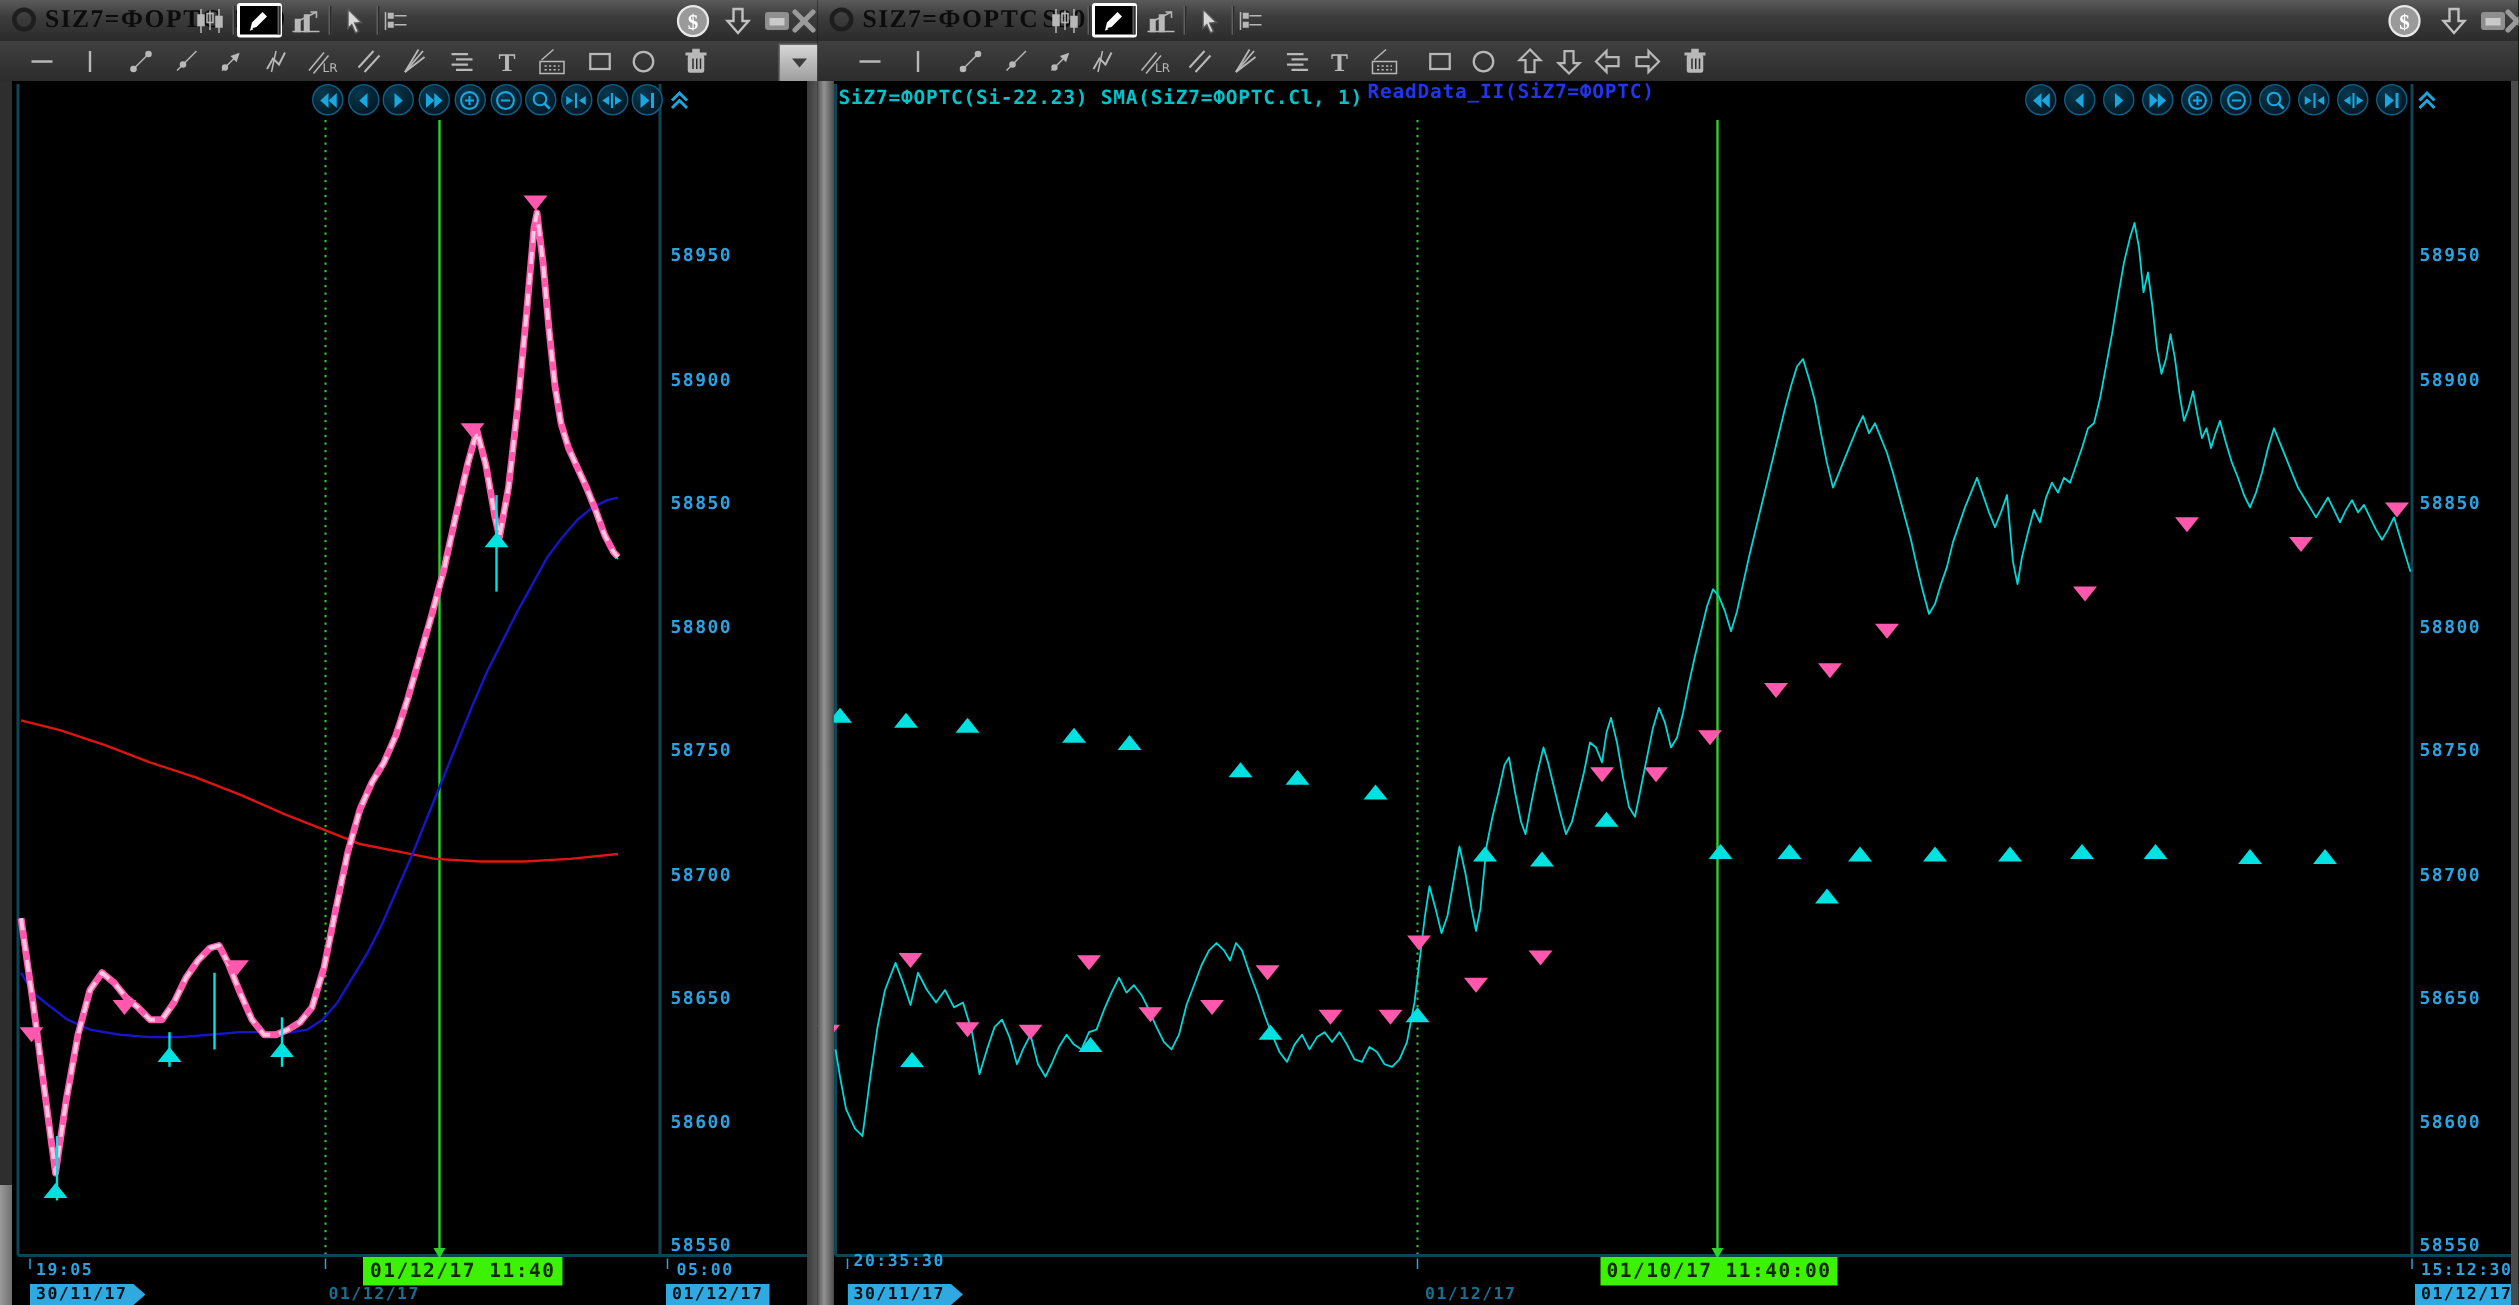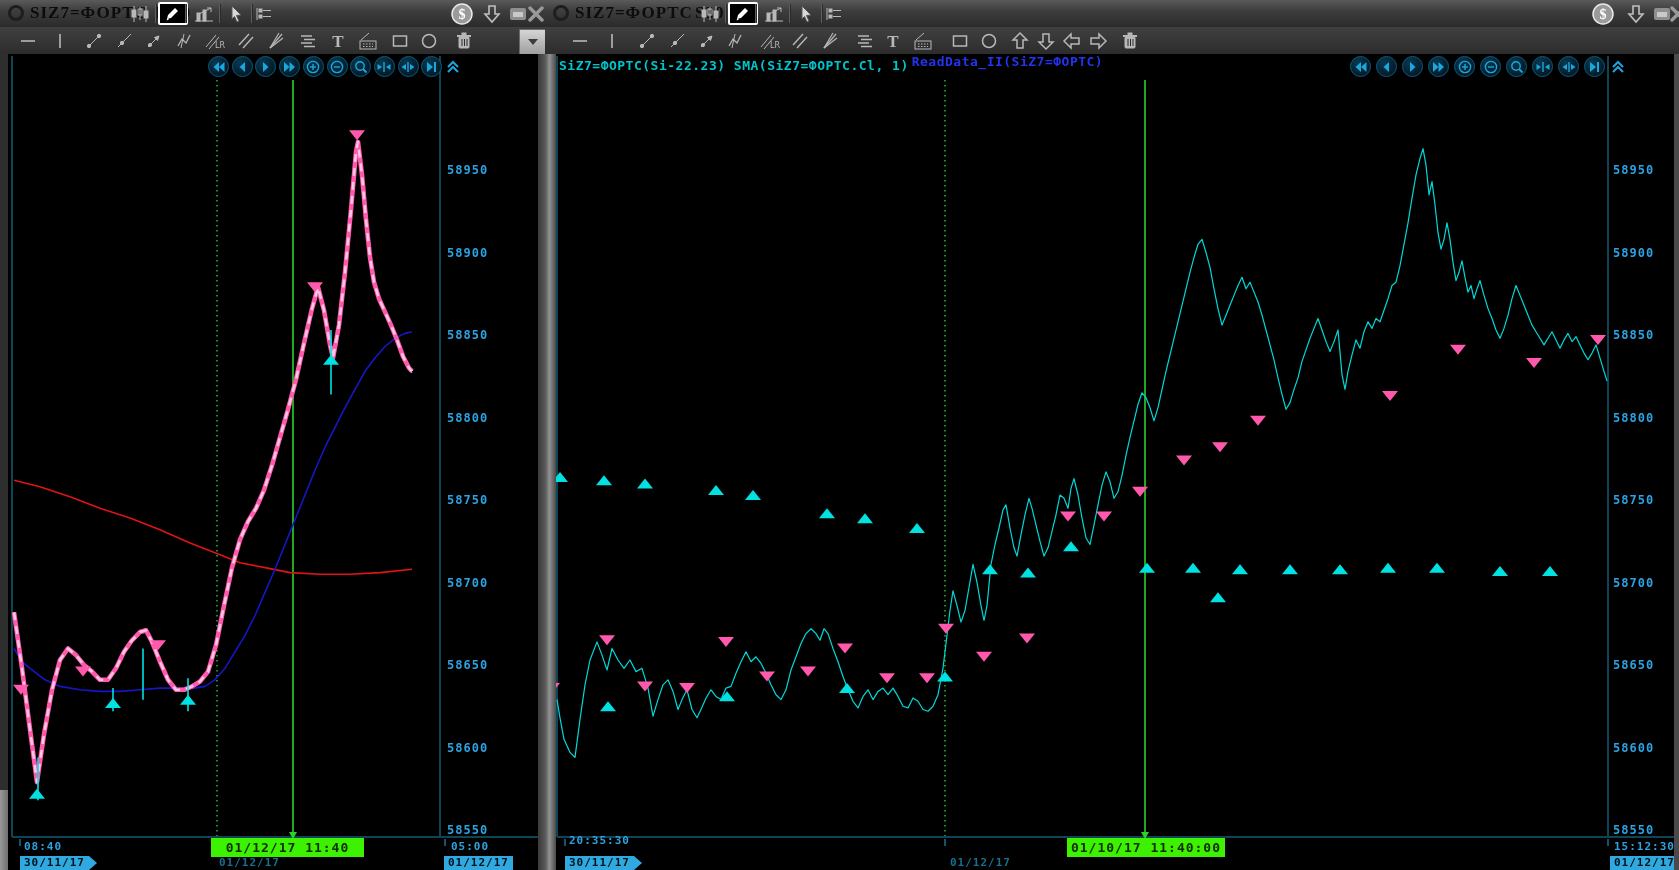--- a/index.html
+++ b/index.html
@@ -369,24 +369,24 @@
         </svg>
       </div>
       <div class="navchev" style="left: 445px; top: 2px;">
         <svg width="14" height="14" viewBox="0 0 14 14" xmlns="http://www.w3.org/2000/svg">
           <g fill="none" stroke="#1ba6de" stroke-width="2">
             <polyline points="2,7 7,2 12,7"></polyline>
             <polyline points="2,12 7,7 12,12"></polyline>
           </g>
         </svg>
       </div>
-      <div class="timelabel" style="left: 24px; top: 787px;">08:40</div>
+      <div class="timelabel" style="left: 24px; top: 787px;">19:05</div>
       <div class="datebox tag" style="left: 20px; top: 802px;">30/11/17</div>
       <div class="dimlabel" style="left: 219px; top: 803px;">01/12/17</div>
-      <div class="greenbox" style="left: 211px; top: 784px; width: 153px;">01/12/17 11:40</div>
+      <div class="greenbox" style="left: 242px; top: 784px; width: 133px;">01/12/17 11:40</div>
       <div class="timelabel" style="left: 451px; top: 787px;">05:00</div>
       <div class="datebox" style="left: 444px; top: 802px;">01/12/17</div>
     </div>
 <div class="sidestrip" style="left: 0px; top: 54px; width: 8px; height: 736px; background: rgb(46, 46, 46);"></div>
     <div class="sidestrip" style="left: 0px; top: 790px; width: 8px; height: 80px; background: linear-gradient(90deg, rgb(154, 154, 154), rgb(111, 111, 111));"></div>
     <div class="sidestrip" style="left: 538px; top: 54px; width: 7px; height: 816px; background: linear-gradient(90deg, rgb(58, 58, 58), rgb(88, 88, 88));"></div>
   </div>
 
 <div class="window" id="win1" style="left: 545px; width: 1134px;">
   <div class="titlebar">

